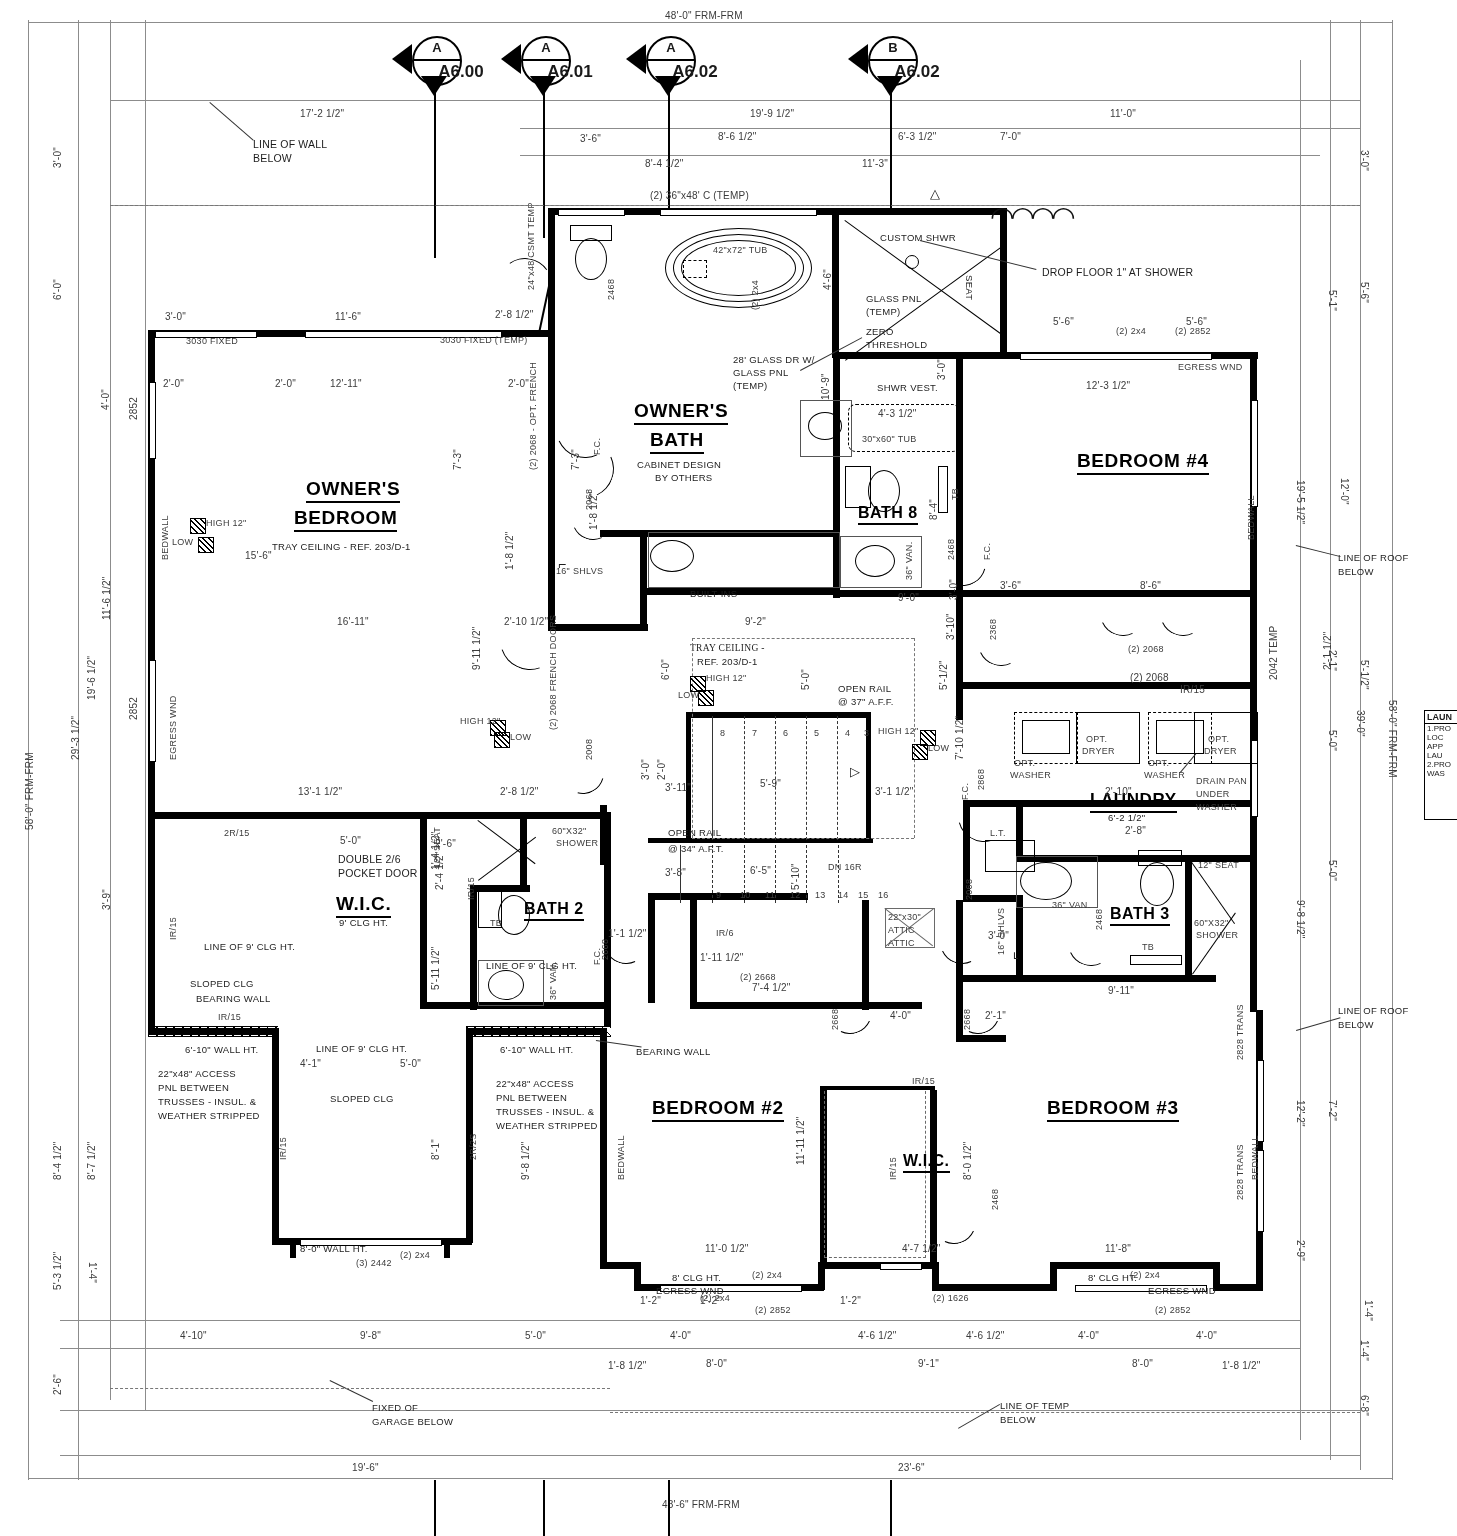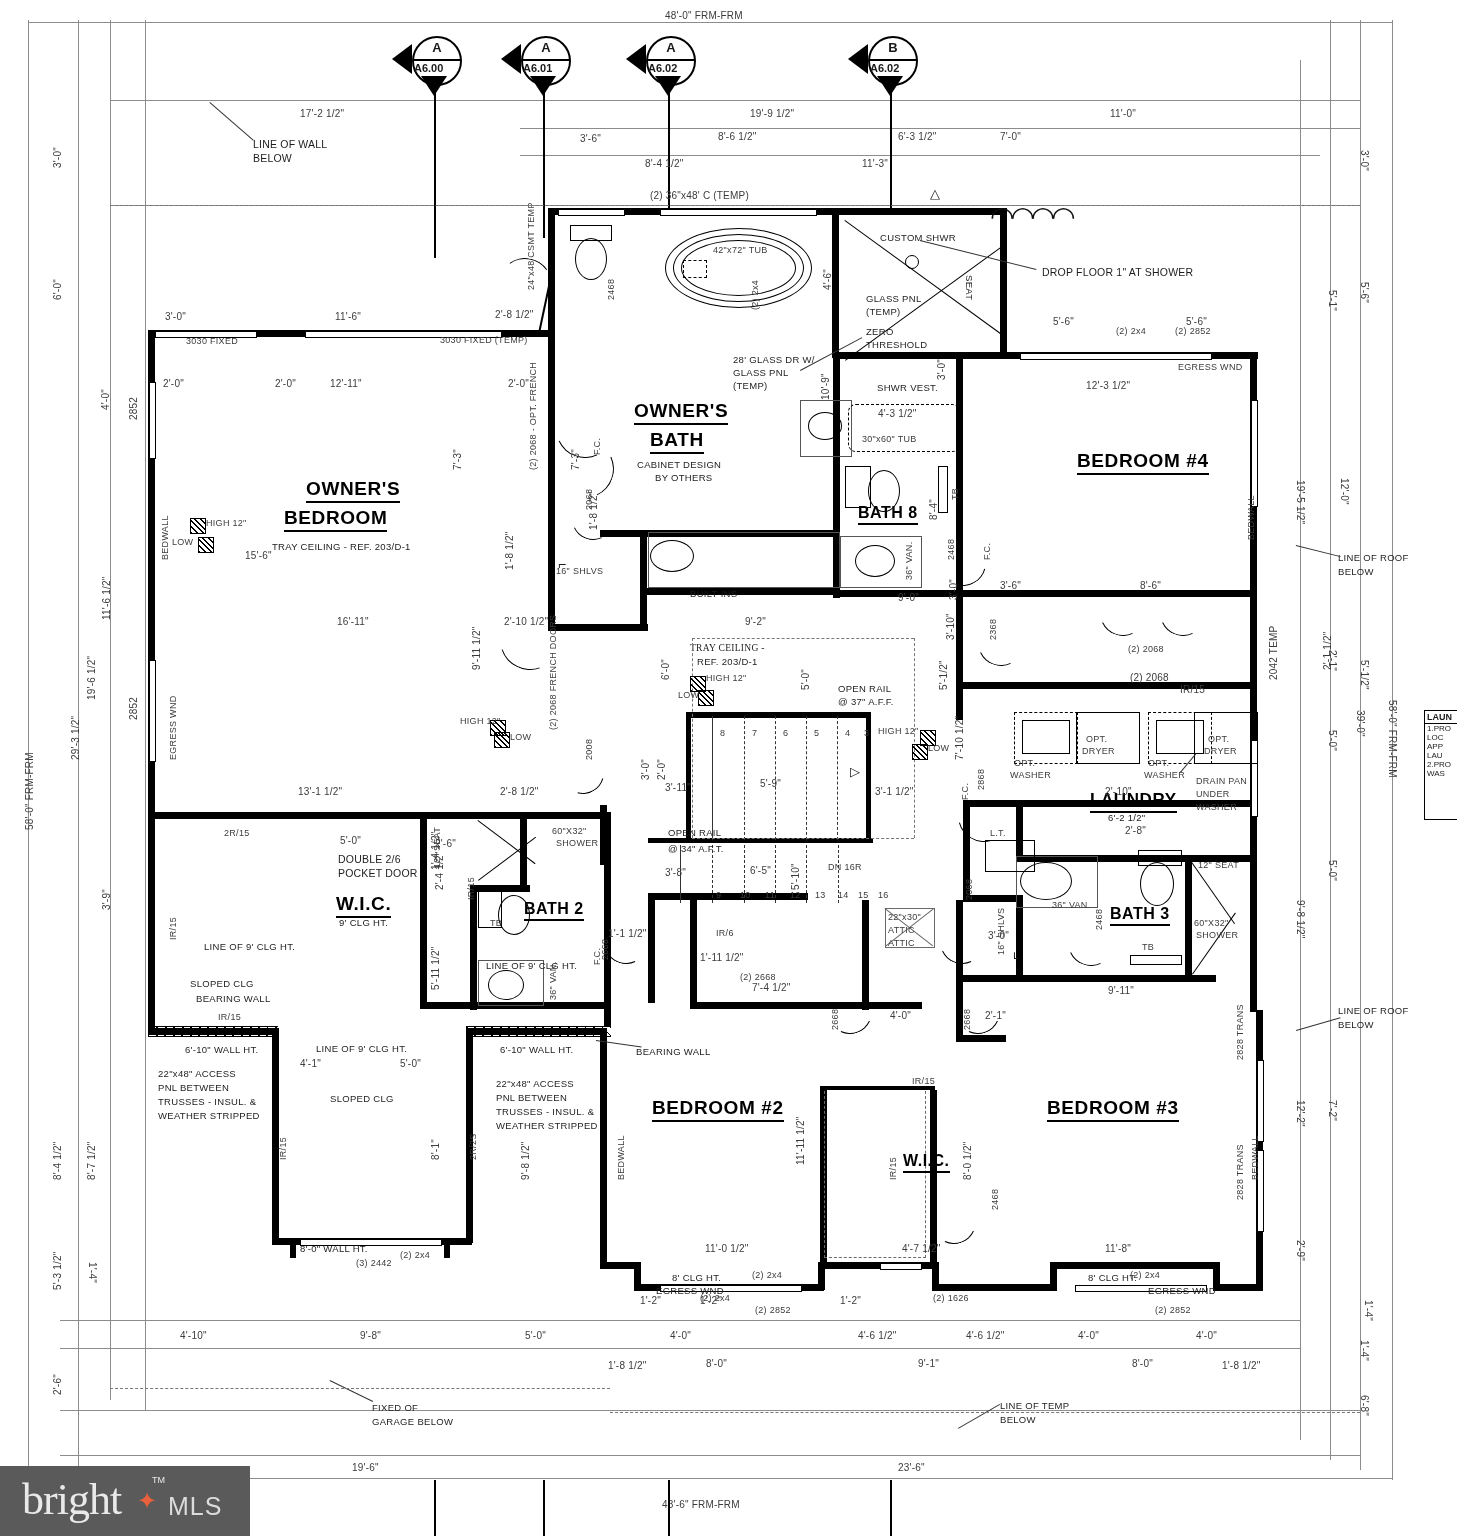--- a/index.html
+++ b/index.html
@@ -30,22 +30,22 @@
   .roomsub{font-size:9.5px;color:#222;}
   .vert{transform-origin:0 0;transform:rotate(-90deg);}
   .vertR{transform-origin:0 0;transform:rotate(90deg);}
 
   
   .secbub{position:absolute;width:46px;height:46px;border-radius:50%;
           border:2.4px solid #000;background:#fff;}
   .secbub .hl{position:absolute;left:0;top:21px;width:100%;height:2.4px;background:#000;}
   .secbub .up{position:absolute;left:0;top:2px;width:100%;text-align:center;
               font-size:13px;font-weight:bold;}
-  .secbub .dn{position:absolute;left:0;top:24px;width:100%;text-align:left;
-              font-size:11px;font-weight:bold;}
+  .secbub .dn{position:absolute;left:0;top:24px;width:100%;text-align:center;
+              font-size:17px;font-weight:bold;padding-left:24px;}
   .secarrow{position:absolute;width:0;height:0;border-top:15px solid transparent;
             border-bottom:15px solid transparent;border-right:20px solid #000;}
   .secflag{position:absolute;width:0;height:0;border-left:13px solid transparent;
            border-right:13px solid transparent;border-top:20px solid #000;}
   .secline{position:absolute;width:2.2px;background:#000;}
 
   
   .oval{position:absolute;border:1.4px solid #000;border-radius:50%;}
   .rect{position:absolute;border:1.4px solid #000;}
   .rectg{position:absolute;border:1.2px solid #555;}
@@ -490,21 +490,21 @@
   <div class="t dimS" style="left:510px;top:732px;">LOW</div>
 
   <div class="ltg" style="left:885px;top:908px;width:48px;height:38px;"></div>
   <div class="xline" style="left:885px;top:908px;width:61px;transform:rotate(38deg);background:#666;"></div>
   <div class="xline" style="left:885px;top:946px;width:61px;transform:rotate(-38deg);background:#666;"></div>
   <div class="t dimS" style="left:888px;top:912px;">22"x30"</div>
   <div class="t dimS" style="left:888px;top:925px;">ATTIC</div>
   <div class="t dimS" style="left:888px;top:938px;">ATTIC</div>
 
   <div class="room" style="position:absolute;left:306px;top:478px;">OWNER'S</div>
-  <div class="room" style="position:absolute;left:284px;top:507px;">BEDROOM</div>
+  <div class="room" style="position:absolute;left:294px;top:507px;">BEDROOM</div>
   <div class="t roomsub" style="left:272px;top:541px;">TRAY CEILING - REF. 203/D-1</div>
 
   <div class="room" style="position:absolute;left:634px;top:400px;">OWNER'S</div>
   <div class="room" style="position:absolute;left:650px;top:429px;">BATH</div>
   <div class="t roomsub" style="left:637px;top:459px;">CABINET DESIGN</div>
   <div class="t roomsub" style="left:655px;top:472px;">BY OTHERS</div>
 
   <div class="room" style="position:absolute;left:1077px;top:450px;">BEDROOM  #4</div>
   <div class="room" style="position:absolute;left:336px;top:893px;">W.I.C.</div>
   <div class="t roomsub" style="left:339px;top:917px;">9' CLG HT.</div>
@@ -714,20 +714,14 @@
   <div id="notebox">
     <div class="hd">LAUN</div>
     <div class="ln">1.PRO</div>
     <div class="ln">   LOC</div>
     <div class="ln">   APP</div>
     <div class="ln">   LAU</div>
     <div class="ln">2.PRO</div>
     <div class="ln">   WAS</div>
   </div>
 
-  <div id="wm">
-    <div class="bt">bright</div>
-    <div class="star">✦</div>
-    <div class="tm">TM</div>
-    <div class="ml">MLS</div>
-  </div>
 
 </div>
 
 </body></html>

